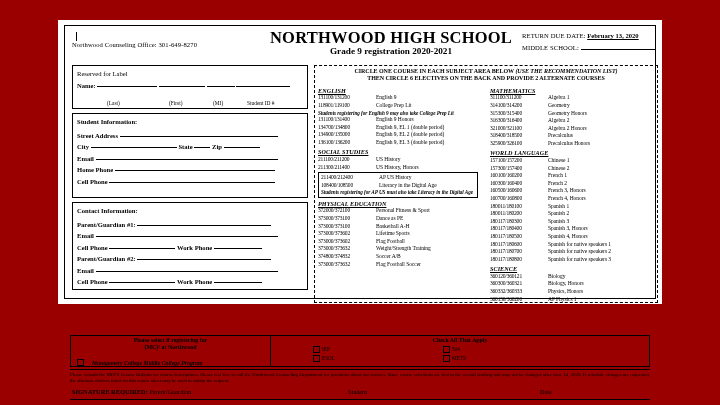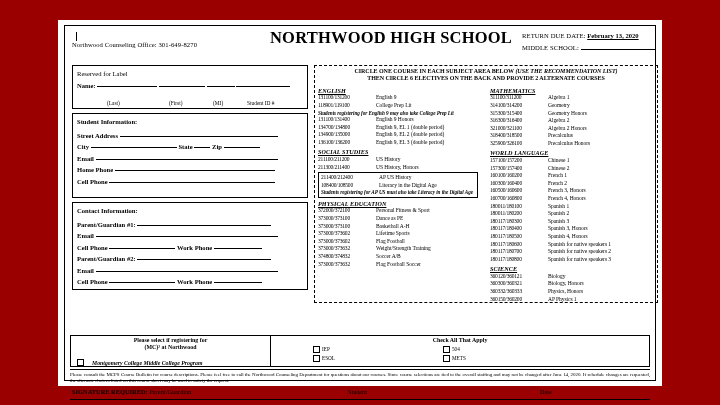--- a/index.html
+++ b/index.html
@@ -11,21 +11,21 @@
     height: 405px;
     background: #9a0000;
     font-family: "Liberation Serif", serif;
     overflow: hidden;
   }
   .slide {
     position: absolute;
     left: 58px;
     top: 20px;
     width: 604px;
-    height: 366px;
+    height: 284px;
     background: #ffffff;
     box-sizing: border-box;
   }
   .page {
     position: absolute;
     left: 6px;
     top: 5px;
     right: 6px;
     bottom: 5px;
     border: 1px solid #000;
@@ -322,20 +322,21 @@
 <div class="slide">
   <div class="page">
 
     <div class="hdr">
       <div class="hdr-left">
         <span class="tick"></span>
         <div class="office-line">Northwood Counseling Office: 301-649-8270</div>
       </div>
       <div class="hdr-mid">
         <div class="school-title">NORTHWOOD HIGH SCHOOL</div>
+        <div class="grade-title">Grade 9 registration 2020-2021</div>
       </div>
       <div class="hdr-right">
         <div class="row">
           <span class="lbl">RETURN DUE DATE:</span>
           <span class="duedate">February 13, 2020</span>
         </div>
         <div class="row">
           <span class="lbl">MIDDLE SCHOOL:</span>
           <span class="ul-line" style="width:74px"></span>
         </div>

